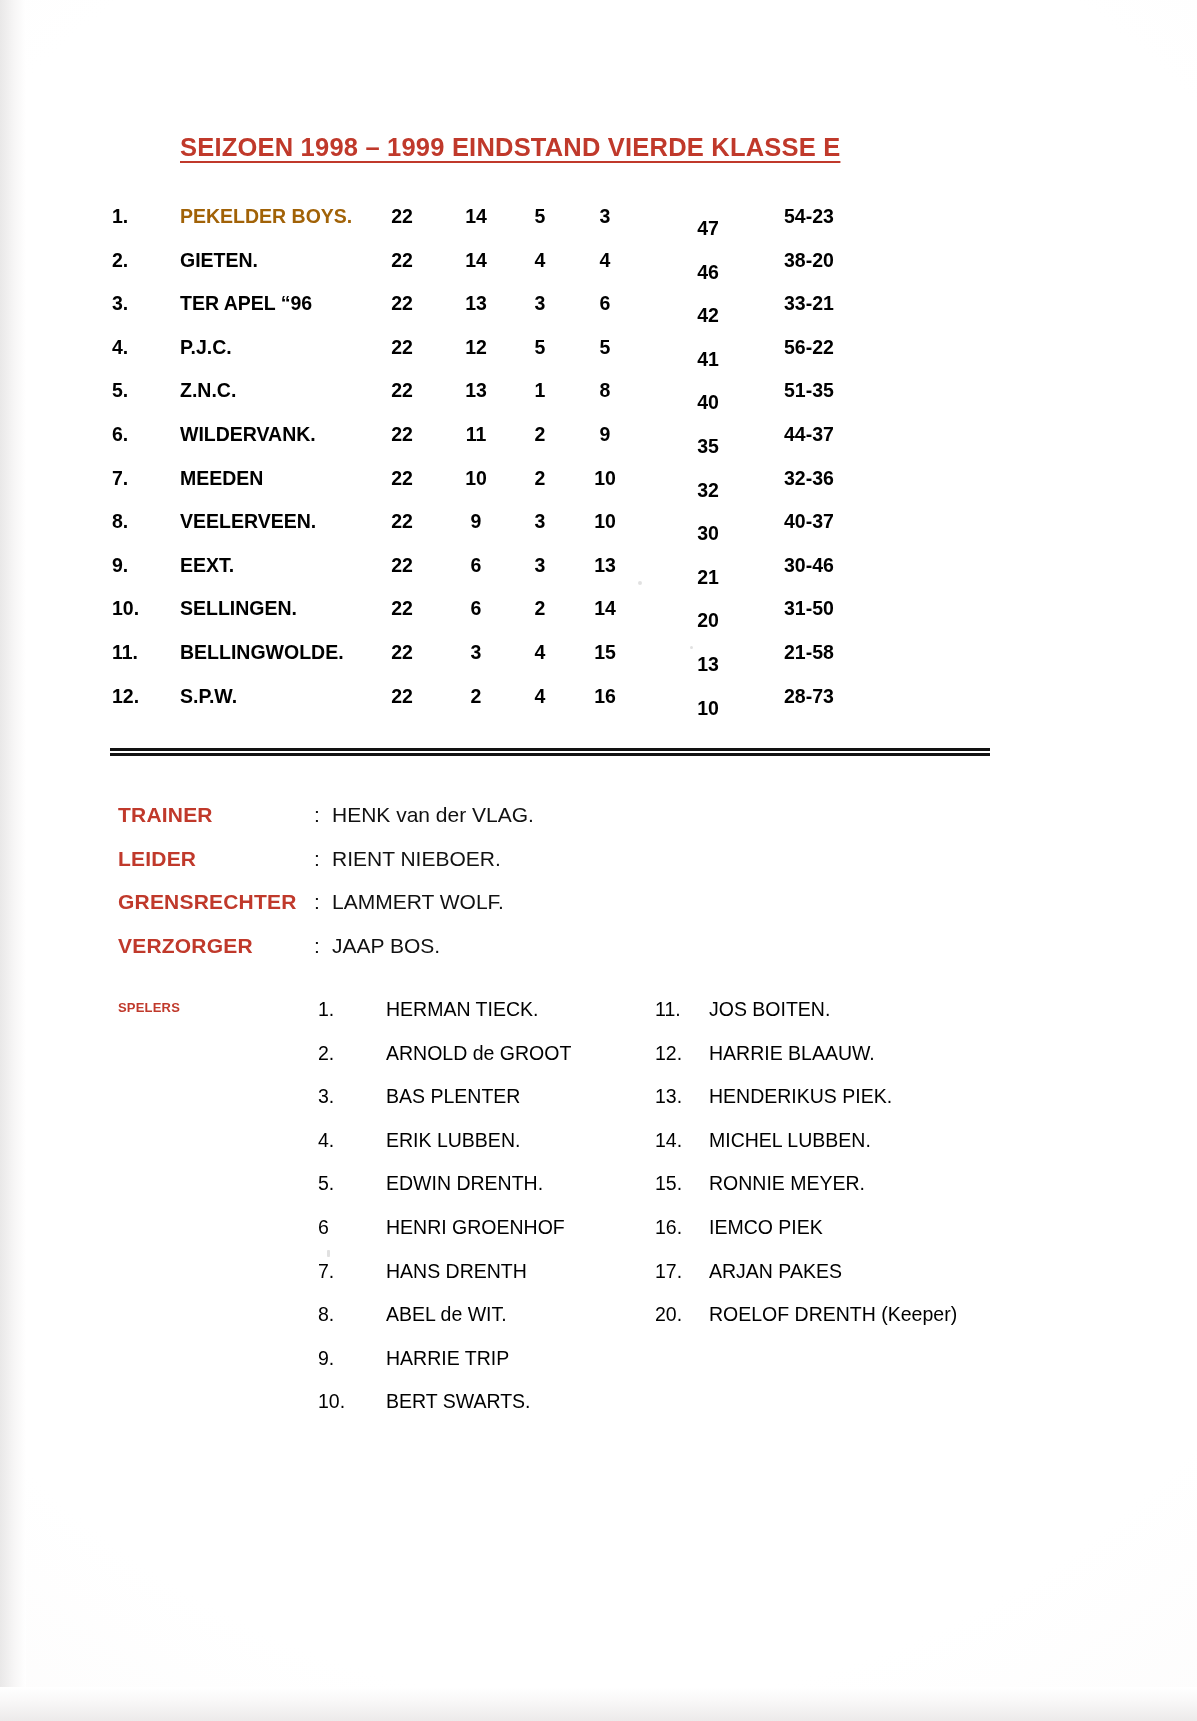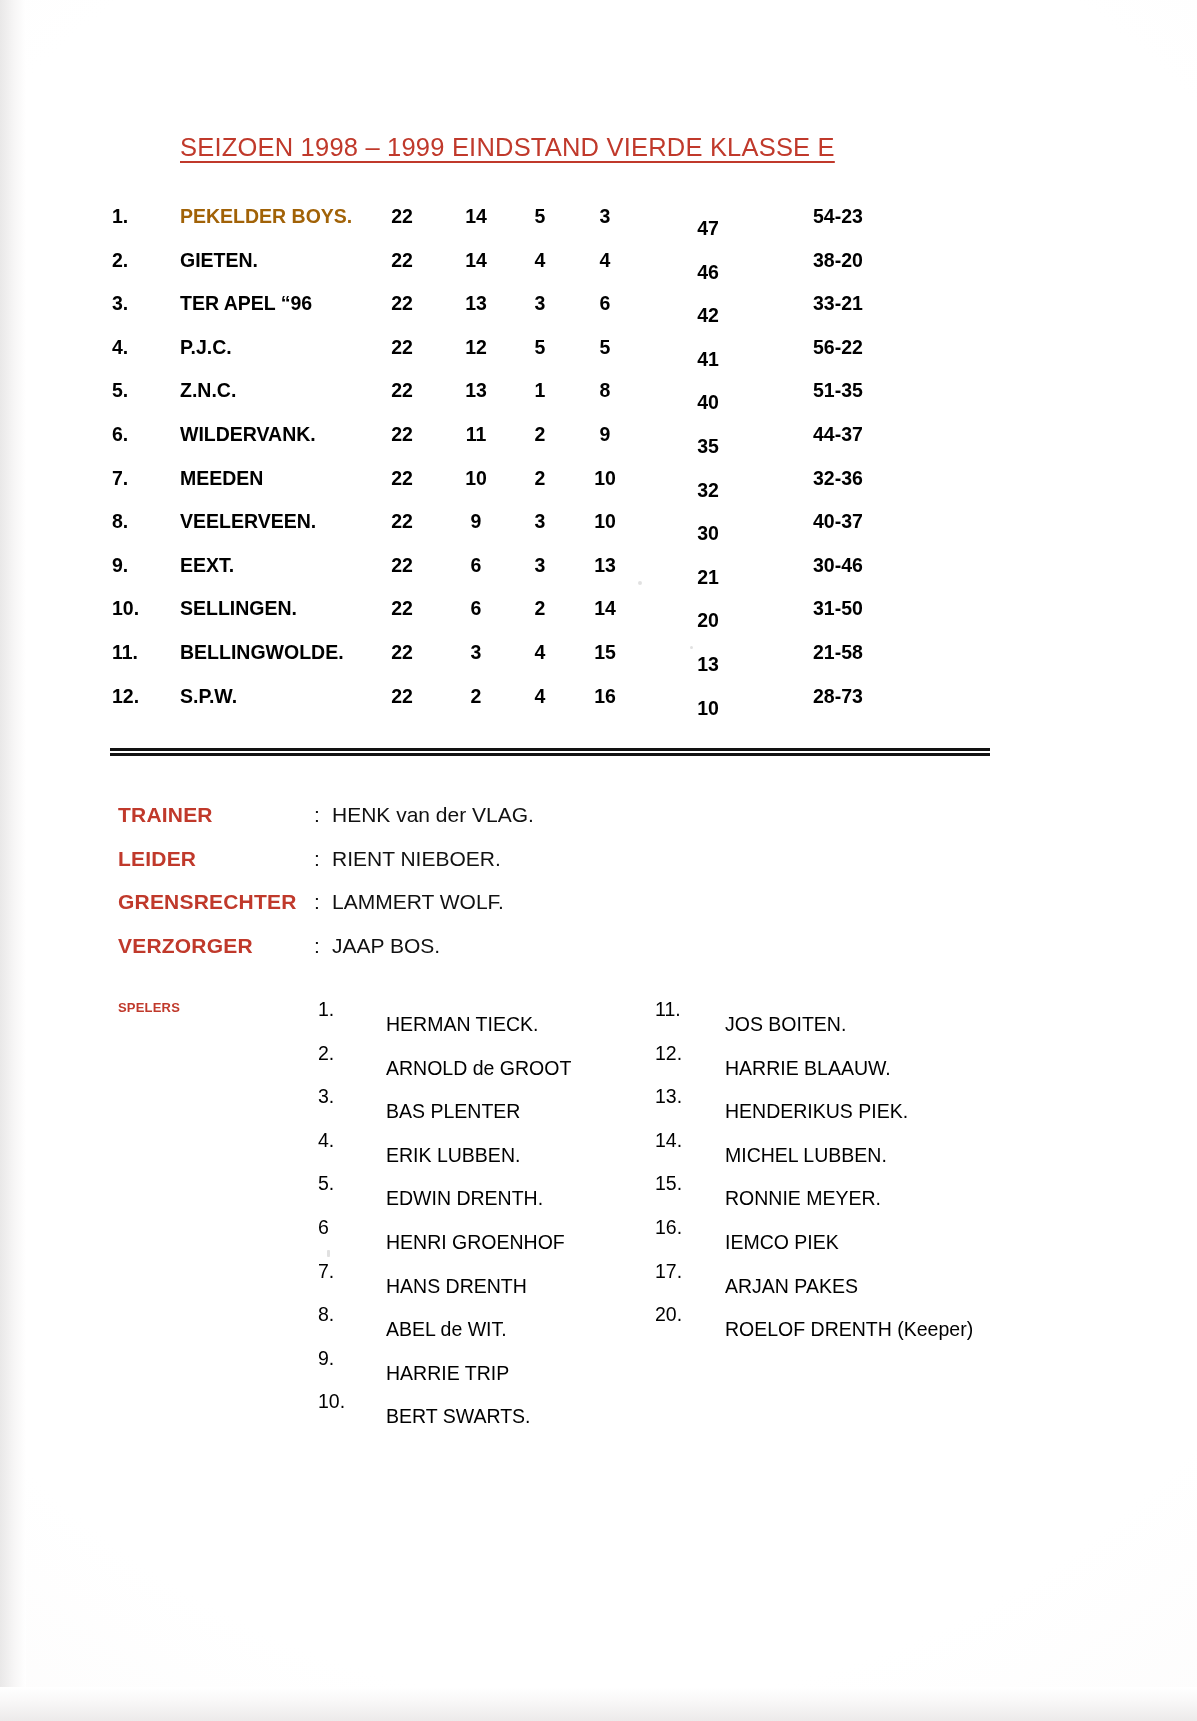--- a/index.html
+++ b/index.html
@@ -40,21 +40,21 @@
     width: 1197px;
     height: 1721px;
   }
 
   
   .doc-title {
     position: absolute;
     left: 180px;
     top: 133px;
     font-size: 25.5px;
-    font-weight: normal;
+    font-weight: bold;
     color: #c0392b;
     letter-spacing: 0.2px;
     white-space: nowrap;
     text-decoration: underline;
     text-underline-offset: 5px;
     text-decoration-thickness: 2px;
   }
 
   
   .standings {
@@ -70,21 +70,21 @@
     font-weight: bold;
     white-space: nowrap;
   }
   .srow .c-pos     { position: absolute; left: 0px;   top: 0; width: 52px; text-align: left; }
   .srow .c-team    { position: absolute; left: 68px;  top: 0; width: 240px; text-align: left; }
   .srow .c-played  { position: absolute; left: 270px; top: 0; width: 40px; text-align: center; }
   .srow .c-won     { position: absolute; left: 344px; top: 0; width: 40px; text-align: center; }
   .srow .c-drawn   { position: absolute; left: 410px; top: 0; width: 36px; text-align: center; }
   .srow .c-lost    { position: absolute; left: 473px; top: 0; width: 40px; text-align: center; }
   .srow .c-points  { position: absolute; left: 575px; top: 12px; width: 42px; text-align: center; }
-  .srow .c-goals   { position: absolute; left: 672px; top: 0; width: 100px; text-align: left; margin-left: 29px; }
+  .srow .c-goals   { position: absolute; left: 672px; top: 0; width: 100px; text-align: left; }
 
   .srow.leader .c-team { color: #a16207; }
 
   
   .divider {
     position: absolute;
     left: 110px;
     top: 748px;
     width: 880px;
     height: 9px;
@@ -147,22 +147,22 @@
   .players-col.left  { left: 318px; width: 360px; }
   .players-col.right { left: 655px; width: 420px; }
 
   .prow {
     position: relative;
     height: 43.6px;
     font-size: 19.5px;
     white-space: nowrap;
   }
   .prow .pnum  { position: absolute; left: 0px;  top: 0; width: 52px; text-align: left; }
-  .prow .pname { position: absolute; left: 68px; top: 0; text-align: left; margin-top: 15px; }
-  .players-col.right .prow .pname { left: 70px; }
+  .prow .pname { position: absolute; left: 68px; top: 0; text-align: left; }
+  .players-col.right .prow .pname { left: 54px; }
 
   
   .speck {
     position: absolute;
     background: #c9c9c9;
     border-radius: 50%;
     opacity: .55;
   }
 </style>
 </head>

